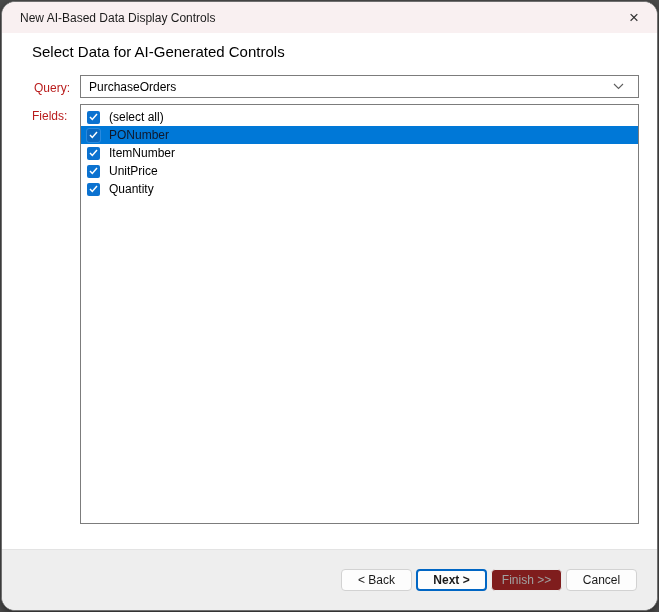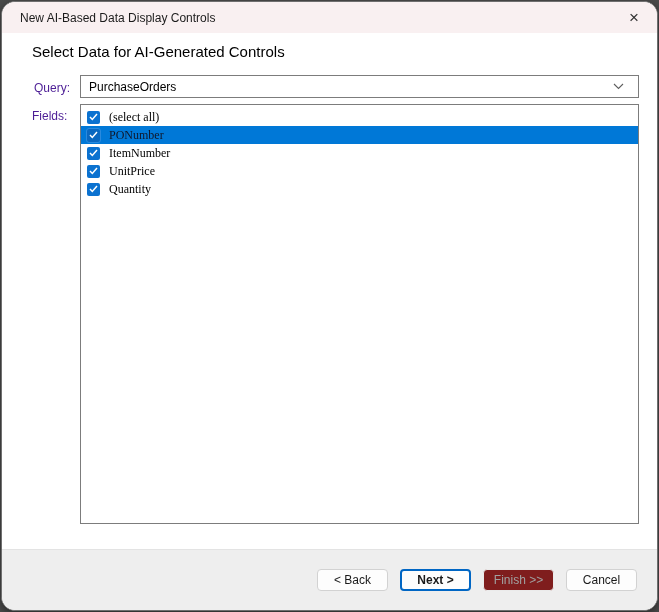--- a/index.html
+++ b/index.html
@@ -47,21 +47,21 @@
   .heading {
     position: absolute;
     left: 30px;
     top: 41px;
     font-size: 15px;
     color: #000000;
   }
   .field-label {
     position: absolute;
     font-size: 12px;
-    color: #4c1d95;
+    color: #b91c1c;
   }
   .query-label { left: 32px; top: 79px; }
   .fields-label { left: 30px; top: 107px; }
   .combobox {
     position: absolute;
     left: 78px;
     top: 73px;
     width: 559px;
     height: 23px;
     background: #ffffff;
@@ -81,21 +81,20 @@
   .listbox {
     position: absolute;
     left: 78px;
     top: 102px;
     width: 559px;
     height: 420px;
     background: #ffffff;
     border: 1px solid #7c7c7c;
     padding-top: 3px;
     overflow: hidden;
-    font-family: Liberation Serif, serif;
   }
   .list-row {
     height: 18px;
     display: flex;
     align-items: center;
     padding-left: 6px;
     font-size: 12px;
     color: #000000;
   }
   .list-row.selected {
@@ -120,21 +119,21 @@
   
   .footer {
     position: absolute;
     left: 0; right: 0; bottom: 0;
     height: 61px;
     background: #eeeeee;
     border-top: 1px solid #e3e3e3;
     display: flex;
     align-items: center;
     justify-content: flex-end;
-    gap: 12px;
+    gap: 4px;
     padding-right: 20px;
   }
   .btn {
     width: 71px;
     height: 22px;
     background: #fdfdfd;
     border: 1px solid #d2d2d2;
     border-radius: 4px;
     font-family: "Liberation Sans", sans-serif;
     font-size: 12px;

